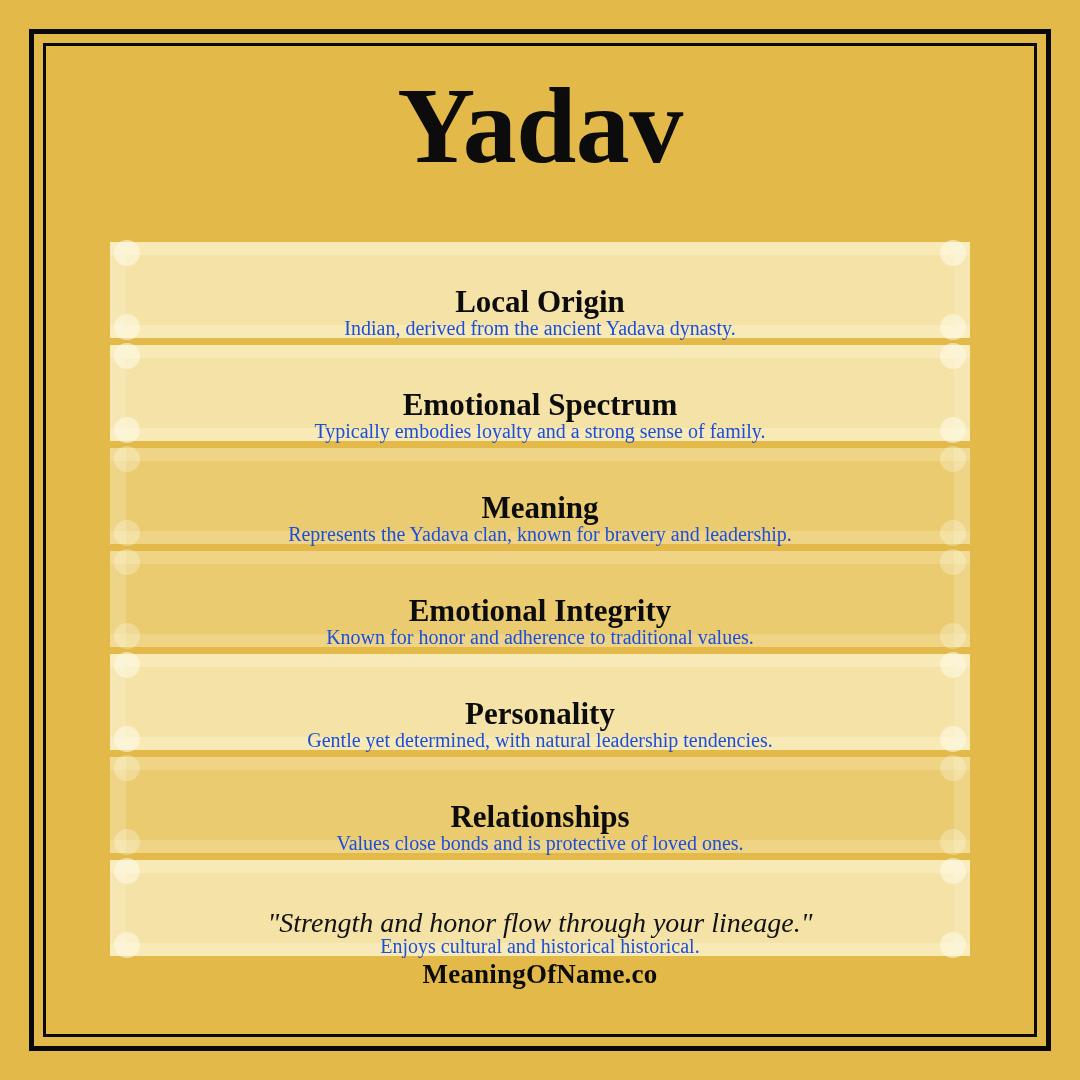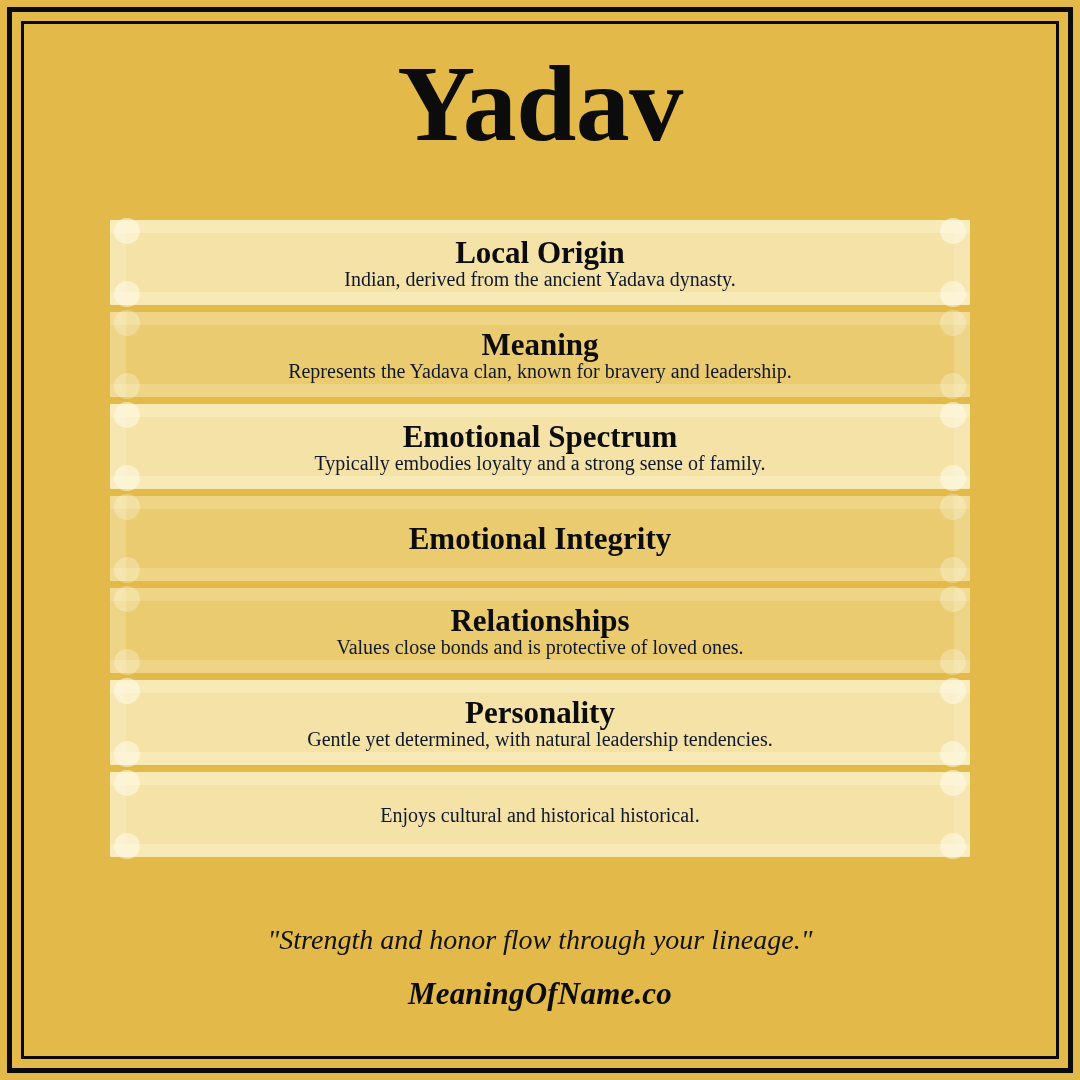--- a/index.html
+++ b/index.html
@@ -17,21 +17,21 @@
     -webkit-font-smoothing: antialiased;
   }
 
   
   .poster {
     position: relative;
     box-sizing: border-box;
     width: 1080px;
     height: 1080px;
     background: #E3BA4A;
-    padding: 7px;
+    padding: 29px;
   }
 
   .frame-outer {
     position: relative;
     box-sizing: border-box;
     width: 100%;
     height: 100%;
     border: 5px solid #0A0A0A;
     padding: 9px;
   }
@@ -68,26 +68,26 @@
     top: 196px;
     display: flex;
     flex-direction: column;
     align-items: center;
   }
 
   .card {
     position: relative;
     box-sizing: border-box;
     width: 860px;
-    height: 85px;
+    height: 96px;
     margin-bottom: 7px;
     display: flex;
     flex-direction: column;
     align-items: center;
-    justify-content: center;
+    justify-content: flex-end;
     overflow: visible;
   }
 
   
   .card-body {
     position: absolute;
     left: 0;
     right: 0;
     top: 0;
     bottom: 0;
@@ -154,21 +154,21 @@
     font-weight: 700;
     line-height: 1.0;
     color: #0C0C0C;
     margin: 0;
   }
 
   .card-desc {
     font-size: 20px;
     font-weight: 400;
     line-height: 1.0;
-    color: #0f172a;
+    color: #1d4ed8;
     margin: 1px 0 0 0;
   }
 
   
   .footer {
     position: absolute;
     left: 0;
     right: 0;
     bottom: 44px;
     text-align: center;
@@ -176,27 +176,26 @@
 
   .tagline {
     font-size: 28px;
     font-style: italic;
     color: #121212;
     line-height: 1.2;
     margin: 0 0 18px 0;
   }
 
   .brand {
-    font-size: 31px;
+    font-size: 27px;
     font-weight: 700;
     color: #0C0C0C;
     line-height: 1.2;
     margin: 0;
     letter-spacing: 0.2px;
-    font-style: italic;
   }
 </style>
 </head>
 <body>
 
 <div class="poster">
   <div class="frame-outer">
     <div class="frame-inner">
 
       <h1 class="title">Yadav</h1>
@@ -210,92 +209,93 @@
             <div class="edge right"></div>
             <div class="rivet tl"></div>
             <div class="rivet bl"></div>
             <div class="rivet tr"></div>
             <div class="rivet br"></div>
             <div class="card-text">
               <div class="card-heading">Local Origin</div>
               <div class="card-desc">Indian, derived from the ancient Yadava dynasty.</div>
             </div>
           </div>
+          <div class="card">
+            <div class="card-body"></div>
+            <div class="band top"></div>
+            <div class="band bottom"></div>
+            <div class="edge left"></div>
+            <div class="edge right"></div>
+            <div class="rivet tl"></div>
+            <div class="rivet bl"></div>
+            <div class="rivet tr"></div>
+            <div class="rivet br"></div>
+            <div class="card-text">
+              <div class="card-heading">Emotional Spectrum</div>
+              <div class="card-desc">Typically embodies loyalty and a strong sense of family.</div>
+            </div>
+          </div>
           <div class="card alt">
             <div class="card-body"></div>
             <div class="band top"></div>
             <div class="band bottom"></div>
             <div class="edge left"></div>
             <div class="edge right"></div>
             <div class="rivet tl"></div>
             <div class="rivet bl"></div>
             <div class="rivet tr"></div>
             <div class="rivet br"></div>
             <div class="card-text">
               <div class="card-heading">Meaning</div>
               <div class="card-desc">Represents the Yadava clan, known for bravery and leadership.</div>
             </div>
           </div>
+          <div class="card alt">
+            <div class="card-body"></div>
+            <div class="band top"></div>
+            <div class="band bottom"></div>
+            <div class="edge left"></div>
+            <div class="edge right"></div>
+            <div class="rivet tl"></div>
+            <div class="rivet bl"></div>
+            <div class="rivet tr"></div>
+            <div class="rivet br"></div>
+            <div class="card-text">
+              <div class="card-heading">Emotional Integrity</div>
+              <div class="card-desc">Known for honor and adherence to traditional values.</div>
+            </div>
+          </div>
           <div class="card">
             <div class="card-body"></div>
             <div class="band top"></div>
             <div class="band bottom"></div>
             <div class="edge left"></div>
             <div class="edge right"></div>
             <div class="rivet tl"></div>
             <div class="rivet bl"></div>
             <div class="rivet tr"></div>
             <div class="rivet br"></div>
             <div class="card-text">
-              <div class="card-heading">Emotional Spectrum</div>
-              <div class="card-desc">Typically embodies loyalty and a strong sense of family.</div>
-            </div>
-          </div>
-          <div class="card alt">
-            <div class="card-body"></div>
-            <div class="band top"></div>
-            <div class="band bottom"></div>
-            <div class="edge left"></div>
-            <div class="edge right"></div>
-            <div class="rivet tl"></div>
-            <div class="rivet bl"></div>
-            <div class="rivet tr"></div>
-            <div class="rivet br"></div>
-            <div class="card-text">
-              <div class="card-heading">Emotional Integrity</div>
+              <div class="card-heading">Personality</div>
+              <div class="card-desc">Gentle yet determined, with natural leadership tendencies.</div>
             </div>
           </div>
           <div class="card alt">
             <div class="card-body"></div>
             <div class="band top"></div>
             <div class="band bottom"></div>
             <div class="edge left"></div>
             <div class="edge right"></div>
             <div class="rivet tl"></div>
             <div class="rivet bl"></div>
             <div class="rivet tr"></div>
             <div class="rivet br"></div>
             <div class="card-text">
               <div class="card-heading">Relationships</div>
               <div class="card-desc">Values close bonds and is protective of loved ones.</div>
-            </div>
-          </div>
-          <div class="card">
-            <div class="card-body"></div>
-            <div class="band top"></div>
-            <div class="band bottom"></div>
-            <div class="edge left"></div>
-            <div class="edge right"></div>
-            <div class="rivet tl"></div>
-            <div class="rivet bl"></div>
-            <div class="rivet tr"></div>
-            <div class="rivet br"></div>
-            <div class="card-text">
-              <div class="card-heading">Personality</div>
-              <div class="card-desc">Gentle yet determined, with natural leadership tendencies.</div>
             </div>
           </div>
           <div class="card">
             <div class="card-body"></div>
             <div class="band top"></div>
             <div class="band bottom"></div>
             <div class="edge left"></div>
             <div class="edge right"></div>
             <div class="rivet tl"></div>
             <div class="rivet bl"></div>

